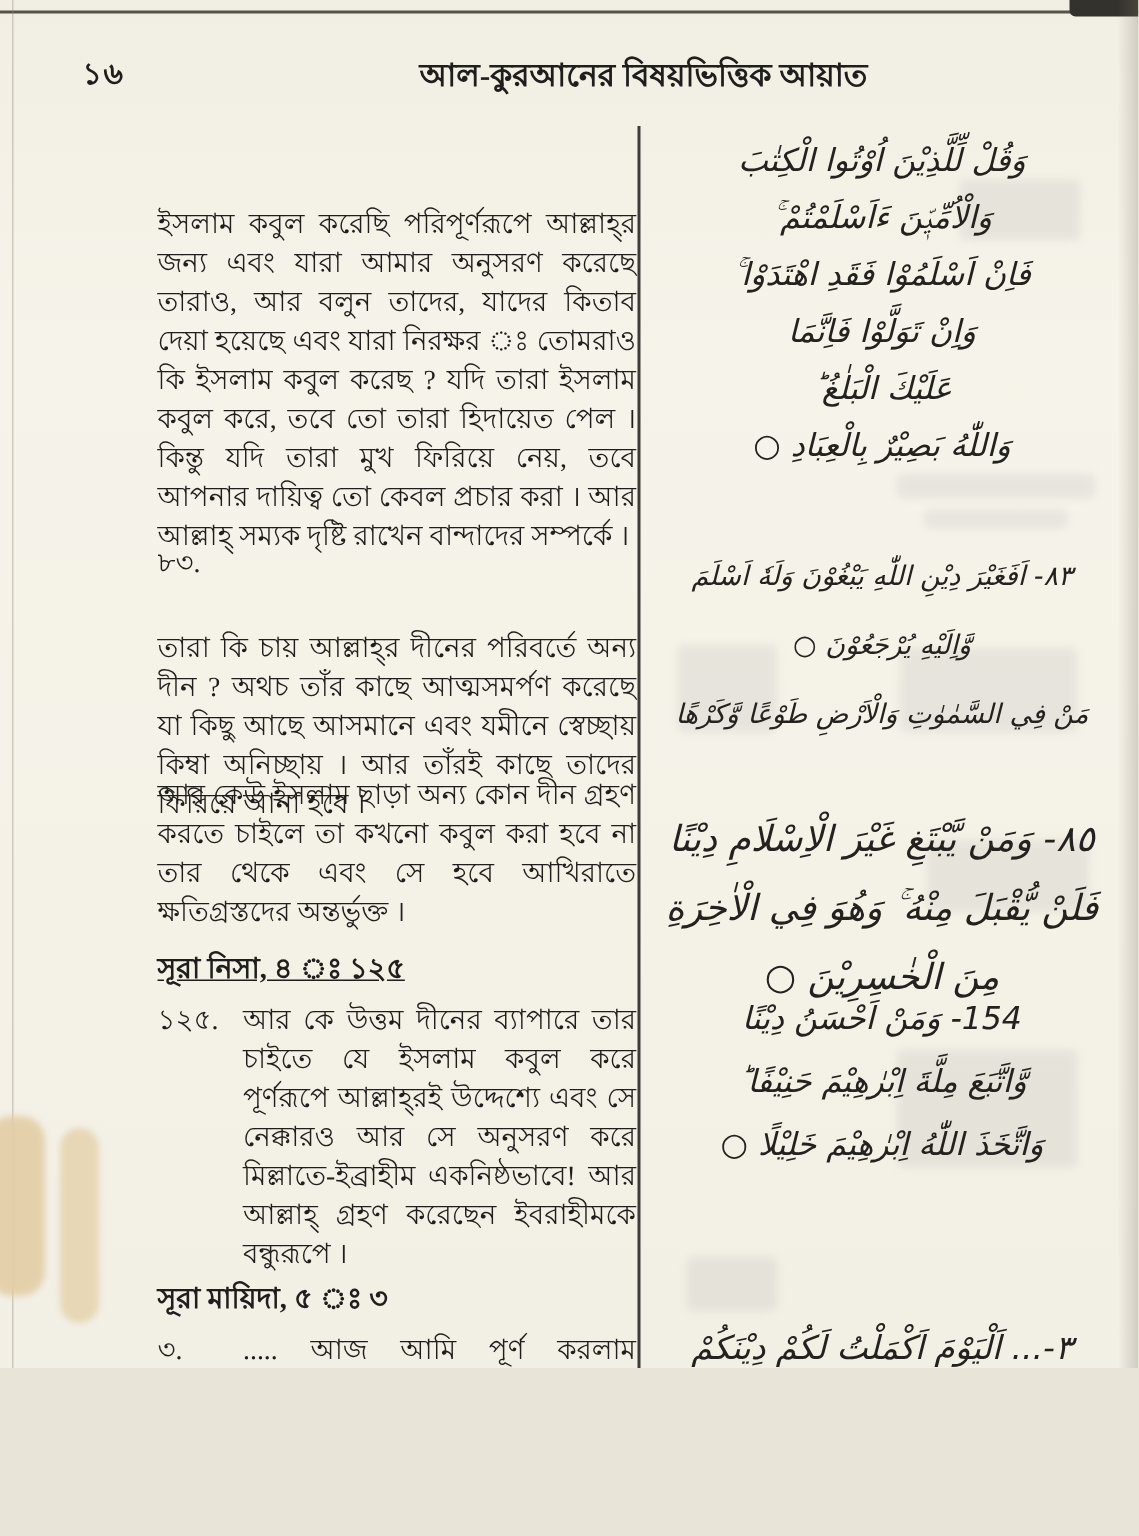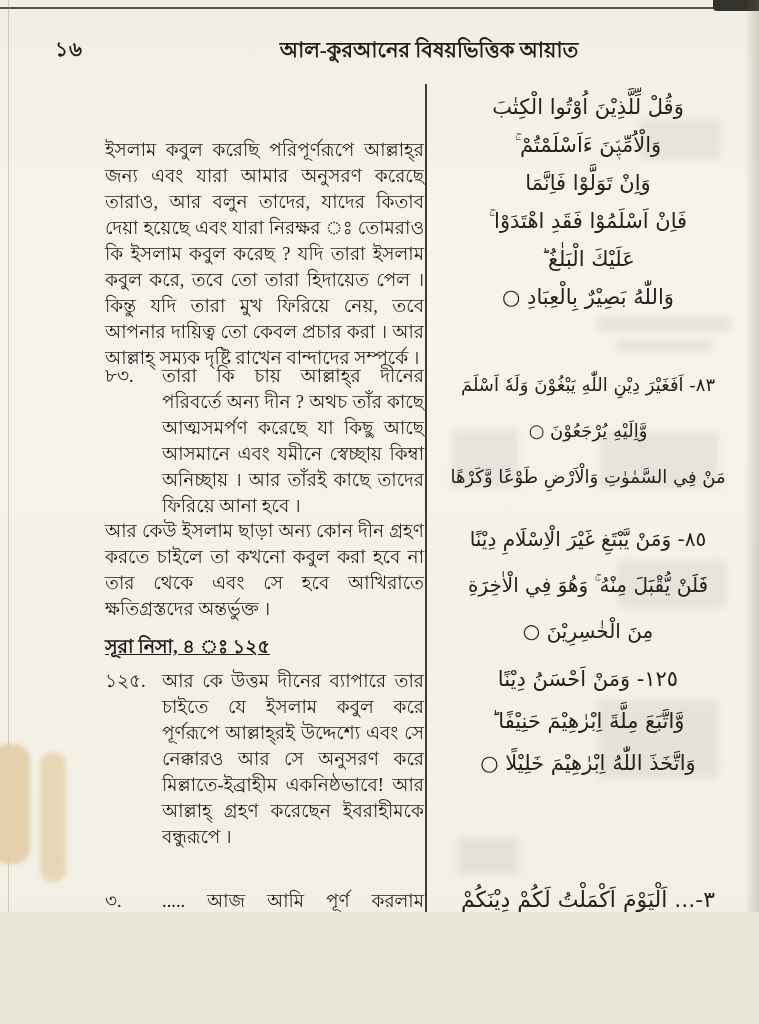--- a/index.html
+++ b/index.html
@@ -30,30 +30,30 @@
   .pgnum{position:absolute;left:55px;top:4px;font-size:20px;font-weight:700;letter-spacing:1px;}
   .ptitle{position:absolute;left:105px;width:640px;margin:4px;text-align:center;font-size:21px;font-weight:700;}
   
   .divider{position:absolute;left:425px;top:84px;width:2px;height:898px;background:#3d3c38;}
   
   .lcol{position:absolute;left:105px;top:0;width:319px;height:100%;font-size:18.5px;line-height:26px;}
   .para{position:absolute;left:0;width:100%;display:flex;}
   .plabel{flex:0 0 57px;}
   .ptext{flex:1;margin:0;text-align:justify;}
   .sura{position:absolute;left:0;margin:0;font-size:19px;font-weight:700;}
-  .s0{top:80px;flex-direction:column;} .s1{top:363px;} .s2{top:518px;} .s3{top:634px;text-decoration:underline;}
+  .s0{top:80px;flex-direction:column;} .s1{top:363px;flex-direction:column;} .s2{top:518px;} .s3{top:634px;text-decoration:underline;}
   .s4{top:668px;} .s5{top:854px;} .s6{top:888px;}
   
   .rcol{position:absolute;left:432px;top:0;width:312px;height:100%;
         font-family:"DejaVu Sans",sans-serif;color:#23221f;}
   .ayah{position:absolute;left:0;width:100%;direction:rtl;text-align:center;}
-  .ayah div{white-space:nowrap;}
+  .ayah div{white-space:nowrap;font-style:italic;}
   .b0{top:88px;font-size:21px;line-height:38px;}
   .b1{top:362px;font-size:18px;line-height:46px;}
-  .b2{top:516px;font-size:20px;line-height:46px;}
+  .b2{top:536px;font-size:24px;line-height:46px;}
   .b3{top:658px;font-size:21px;line-height:42px;}
   .b4{top:876px;font-size:22px;line-height:48px;}
   
   .logo{position:absolute;left:652px;top:958px;width:88px;height:58px;}
 </style>
 </head>
 <body>
 
 <div class="page">
 
@@ -93,47 +93,48 @@
       <p class="ptext">তারা কি চায় আল্লাহ্‌র দীনের পরিবর্তে অন্য দীন ? অথচ তাঁর কাছে আত্মসমর্পণ করেছে যা কিছু আছে আসমানে এবং যমীনে স্বেচ্ছায় কিম্বা অনিচ্ছায় । আর তাঁরই কাছে তাদের ফিরিয়ে আনা হবে ।</p>
     </div>
     <div class="para s2">
       <p class="ptext">আর কেউ ইসলাম ছাড়া অন্য কোন দীন গ্রহণ করতে চাইলে তা কখনো কবুল করা হবে না তার থেকে এবং সে হবে আখিরাতে ক্ষতিগ্রস্তদের অন্তর্ভুক্ত ।</p>
     </div>
     <h2 class="sura s3">সূরা নিসা, ৪ ঃ ১২৫</h2>
     <div class="para s4">
       <span class="plabel">১২৫.</span>
       <p class="ptext">আর কে উত্তম দীনের ব্যাপারে তার চাইতে যে ইসলাম কবুল করে পূর্ণরূপে আল্লাহ্‌রই উদ্দেশ্যে এবং সে নেক্কারও আর সে অনুসরণ করে মিল্লাতে-ইব্রাহীম একনিষ্ঠভাবে! আর আল্লাহ্ গ্রহণ করেছেন ইবরাহীমকে বন্ধুরূপে ।</p>
     </div>
+    <h2 class="sura s5">সূরা মায়িদা, ৫ ঃ ৩</h2>
     <div class="para s6">
       <span class="plabel">৩.</span>
       <p class="ptext">..... আজ আমি পূর্ণ করলাম তোমাদের জন্য তোমাদের দীন এবং পরিপূর্ণ করলাম তোমাদের প্রতি আমার নিয়ামত আর মনোনীত করলাম</p>
     </div>
   </section>
 
   <section class="rcol">
     <div class="ayah b0">
       <div>وَقُلْ لِّلَّذِيْنَ اُوْتُوا الْكِتٰبَ</div>
       <div>وَالْاُمِّيّٖنَ ءَاَسْلَمْتُمْ ۚ</div>
+      <div>فَاِنْ اَسْلَمُوْا فَقَدِ اهْتَدَوْا ۚ</div>
       <div>وَاِنْ تَوَلَّوْا فَاِنَّمَا</div>
-      <div>فَاِنْ اَسْلَمُوْا فَقَدِ اهْتَدَوْا ۚ</div>
       <div>عَلَيْكَ الْبَلٰغُ ؕ</div>
       <div>وَاللّٰهُ بَصِيْرٌ بِالْعِبَادِ ○</div>
     </div>
     <div class="ayah b1">
       <div>٨٣- اَفَغَيْرَ دِيْنِ اللّٰهِ يَبْغُوْنَ وَلَهٗ اَسْلَمَ</div>
       <div>وَّاِلَيْهِ يُرْجَعُوْنَ ○</div>
       <div>مَنْ فِي السَّمٰوٰتِ وَالْاَرْضِ طَوْعًا وَّكَرْهًا</div>
     </div>
     <div class="ayah b2">
       <div>٨٥- وَمَنْ يَّبْتَغِ غَيْرَ الْاِسْلَامِ دِيْنًا</div>
       <div>فَلَنْ يُّقْبَلَ مِنْهُ ۚ وَهُوَ فِي الْاٰخِرَةِ</div>
       <div>مِنَ الْخٰسِرِيْنَ ○</div>
     </div>
     <div class="ayah b3">
-      <div>١٢٥- وَمَنْ اَحْسَنُ دِيْنًا</div>
+      <div>154- وَمَنْ اَحْسَنُ دِيْنًا</div>
       <div>وَّاتَّبَعَ مِلَّةَ اِبْرٰهِيْمَ حَنِيْفًا ؕ</div>
       <div>وَاتَّخَذَ اللّٰهُ اِبْرٰهِيْمَ خَلِيْلًا ○</div>
     </div>
     <div class="ayah b4">
       <div>٣-... اَلْيَوْمَ اَكْمَلْتُ لَكُمْ دِيْنَكُمْ</div>
       <div>وَاَتْمَمْتُ عَلَيْكُمْ نِعْمَتِيْ</div>
     </div>
   </section>
 
   <svg class="logo" viewBox="0 0 100 64" aria-hidden="true">

